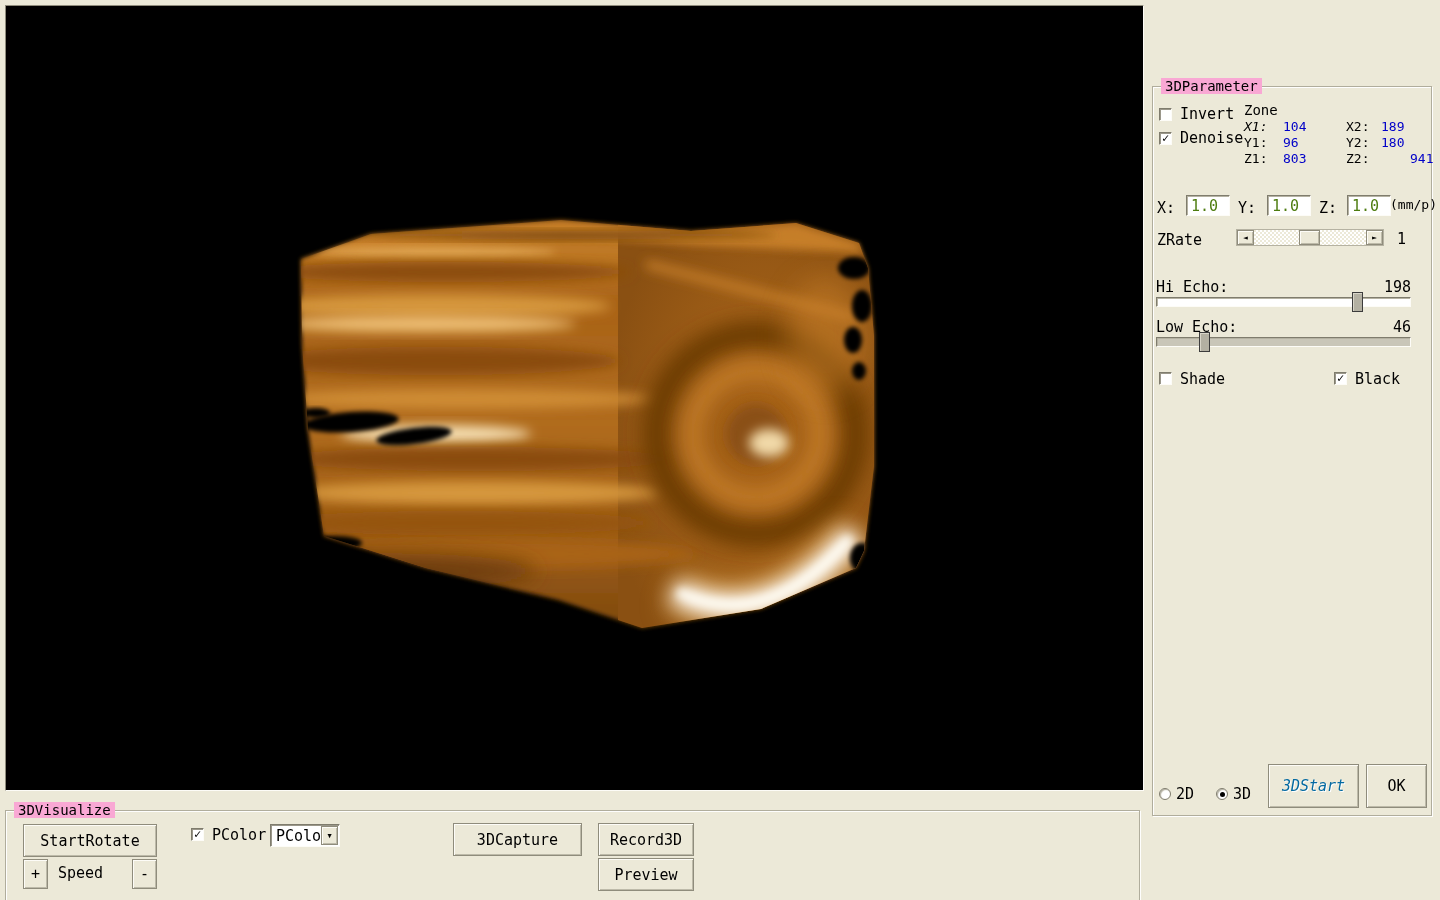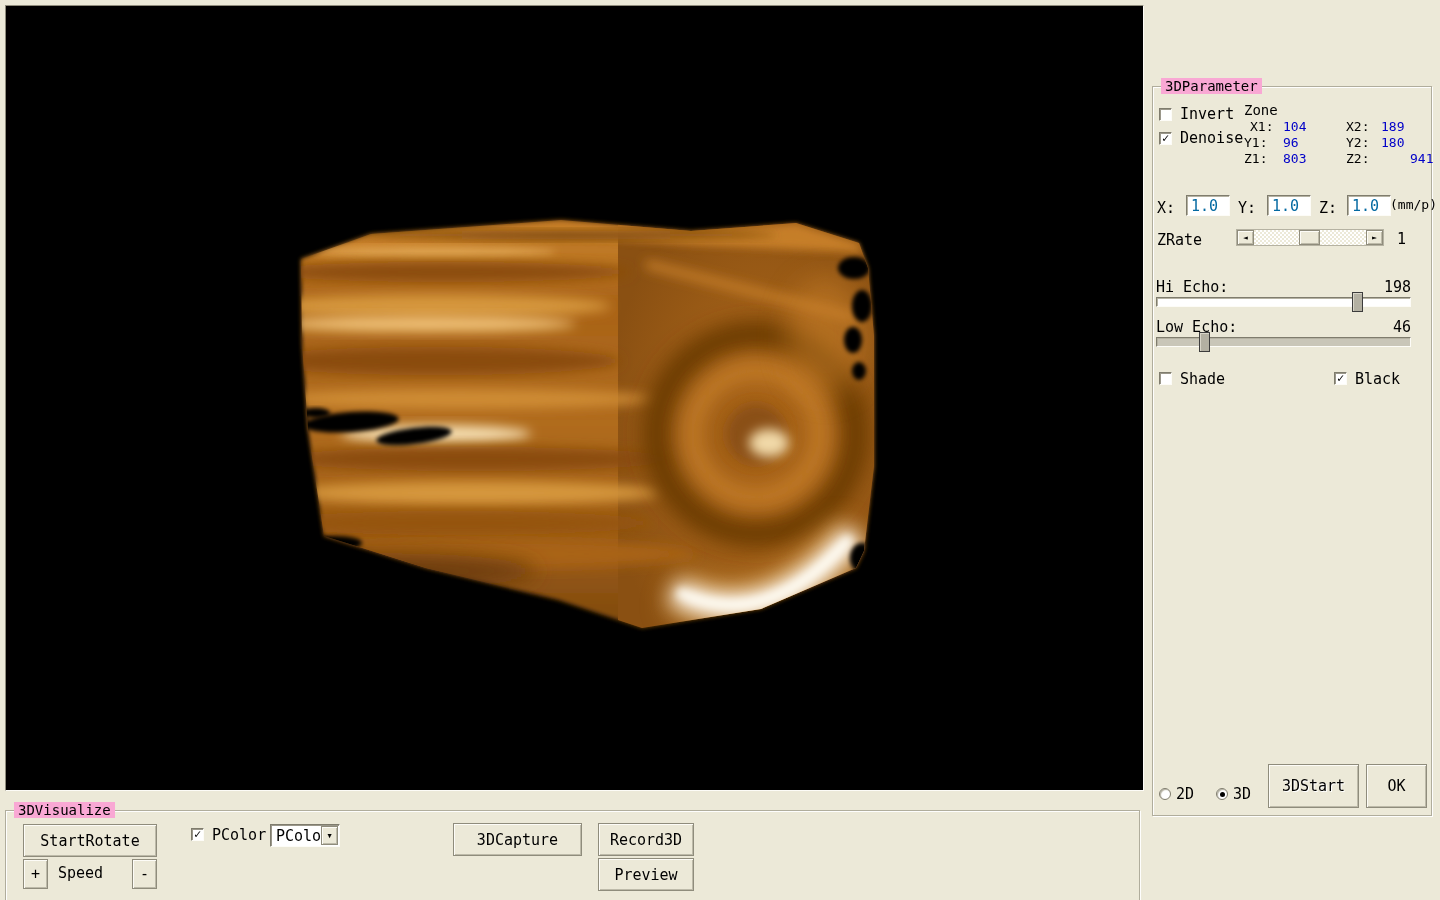--- a/index.html
+++ b/index.html
@@ -32,21 +32,21 @@
   }
 
   
   .btn {
     background:#ece9d8;
     border:1px solid #8f8c7c;
     box-shadow:inset 1px 1px 0 #fdfcf7, inset -1px -1px 0 #bdbaa9;
     display:flex; align-items:center; justify-content:center;
     font-family:inherit; font-size:15px; color:#000; cursor:pointer;
   }
-  .btn.disabled { color:#000000; text-shadow:1px 1px 0 #fff; cursor:default; }
+  .btn.disabled { color:#0369a1; text-shadow:1px 1px 0 #fff; cursor:default;font-style:italic; }
 
   .checkbox {
     width:13px; height:13px; background:#fff;
     border:1px solid; border-color:#7f7c6d #fdfcf7 #fdfcf7 #7f7c6d;
     box-shadow:inset 1px 1px 0 #9a978a;
     display:flex; align-items:center; justify-content:center; cursor:pointer;
   }
   .checkbox .mark { font-size:12px; line-height:10px; transform:translate(0,-1px); }
 
   .radio {
@@ -56,21 +56,21 @@
   }
   .radio .dot { width:5px; height:5px; border-radius:50%; background:#000; }
 
   .lbl { font-size:15px; line-height:17px; white-space:nowrap; }
   .small { font-size:13px; line-height:15px; }
   .bluev { color:#0000c8; }
 
   .textbox {
     background:#fff; border:1px solid; border-color:#7f7c6d #fdfcf7 #fdfcf7 #7f7c6d;
     box-shadow:inset 1px 1px 0 #b5b2a2;
-    font-family:inherit; font-size:15px; padding:0 0 0 4px; color:#0369a1;
+    font-family:inherit; font-size:15px; padding:0 0 0 4px; color:#4d7c0f;
   }
 
   
   .sbar { height:17px; border:1px solid #b5b2a2; background:#ece9d8; }
   .sb-btn {
     position:absolute; top:0; width:17px; height:15px;
     background:#ece9d8; border:1px solid #8f8c7c;
     box-shadow:inset 1px 1px 0 #fdfcf7, inset -1px -1px 0 #bdbaa9;
     display:flex; align-items:center; justify-content:center;
     font-size:8px; cursor:pointer;
@@ -213,21 +213,21 @@
 
   <div class="abs checkbox" style="left:6px; top:21px;"></div>
   <span class="abs lbl" style="left:27px; top:19px;">Invert</span>
 
   <div class="abs checkbox" style="left:6px; top:45px;">
     <span class="mark">✓</span>
   </div>
   <span class="abs lbl" style="left:27px; top:43px;">Denoise</span>
 
   <span class="abs lbl" style="left:91px; top:15px; font-size:14px;">Zone</span>
-  <span class="abs small" style="left:97px;  top:32px;">X1:</span>
+  <span class="abs small" style="left:91px;  top:32px;font-style:italic;">X1:</span>
   <span class="abs small bluev" style="left:130px; top:32px;">104</span>
   <span class="abs small" style="left:193px; top:32px;">X2:</span>
   <span class="abs small bluev" style="left:228px; top:32px;">189</span>
   <span class="abs small" style="left:91px;  top:48px;">Y1:</span>
   <span class="abs small bluev" style="left:130px; top:48px;">96</span>
   <span class="abs small" style="left:193px; top:48px;">Y2:</span>
   <span class="abs small bluev" style="left:228px; top:48px;">180</span>
   <span class="abs small" style="left:91px;  top:64px;">Z1:</span>
   <span class="abs small bluev" style="left:130px; top:64px;">803</span>
   <span class="abs small" style="left:193px; top:64px;">Z2:</span>

